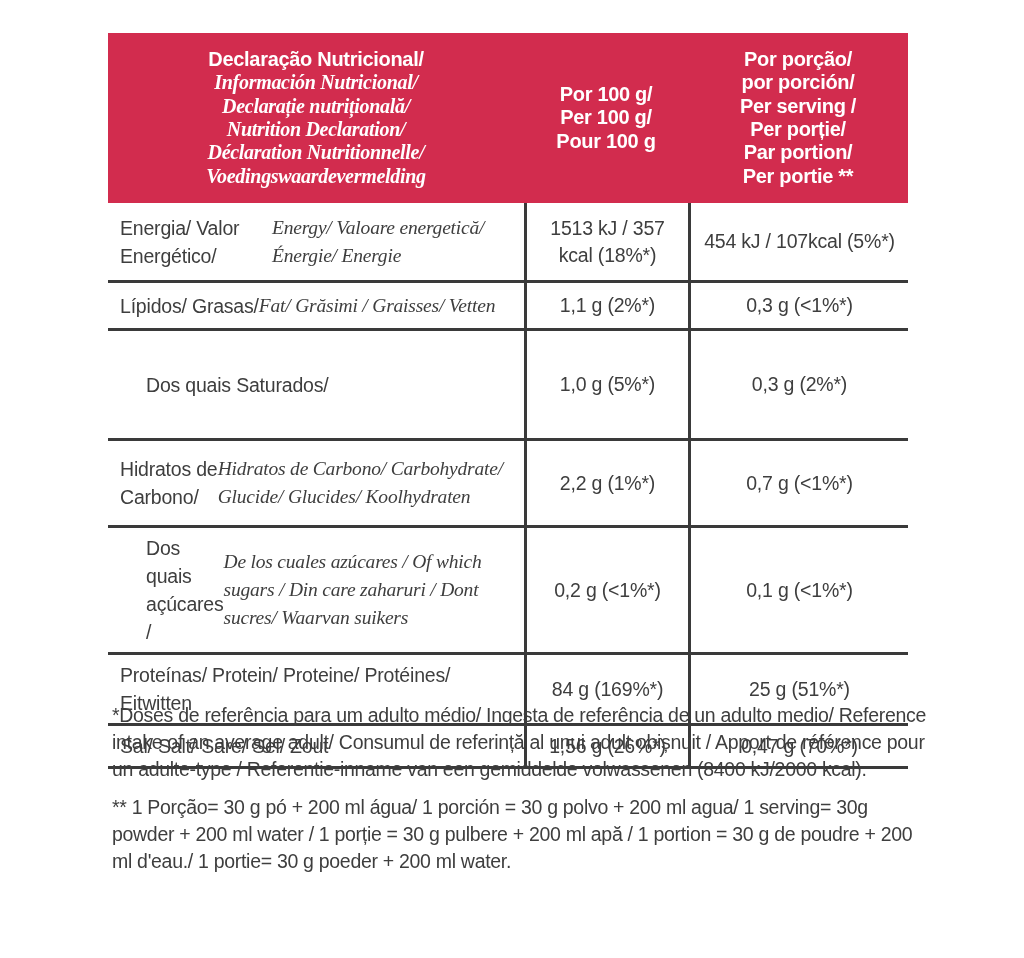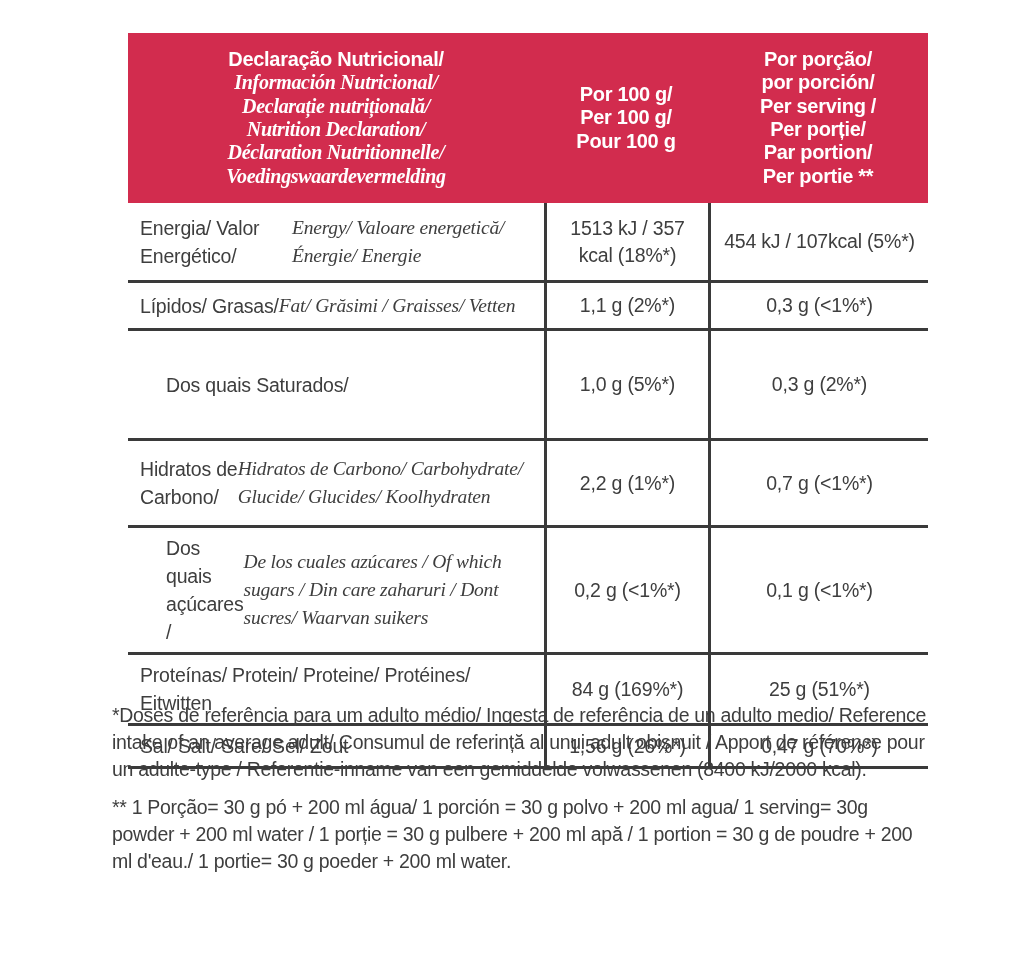--- a/index.html
+++ b/index.html
@@ -12,21 +12,21 @@
   html,body{margin:0;padding:0;}
   body{
     width:1024px;height:958px;
     background:#ffffff;
     font-family:"Liberation Sans",sans-serif;
     color:var(--ink);
     position:relative;
   }
   .label-wrap{
     position:absolute;
-    left:128px;top:33px;
+    left:108px;top:33px;
     width:800px;
   }
   
   .thead{
     display:grid;
     grid-template-columns:416px 164px 220px;
     background:var(--accent);
     color:#ffffff;
     height:170px;
   }

